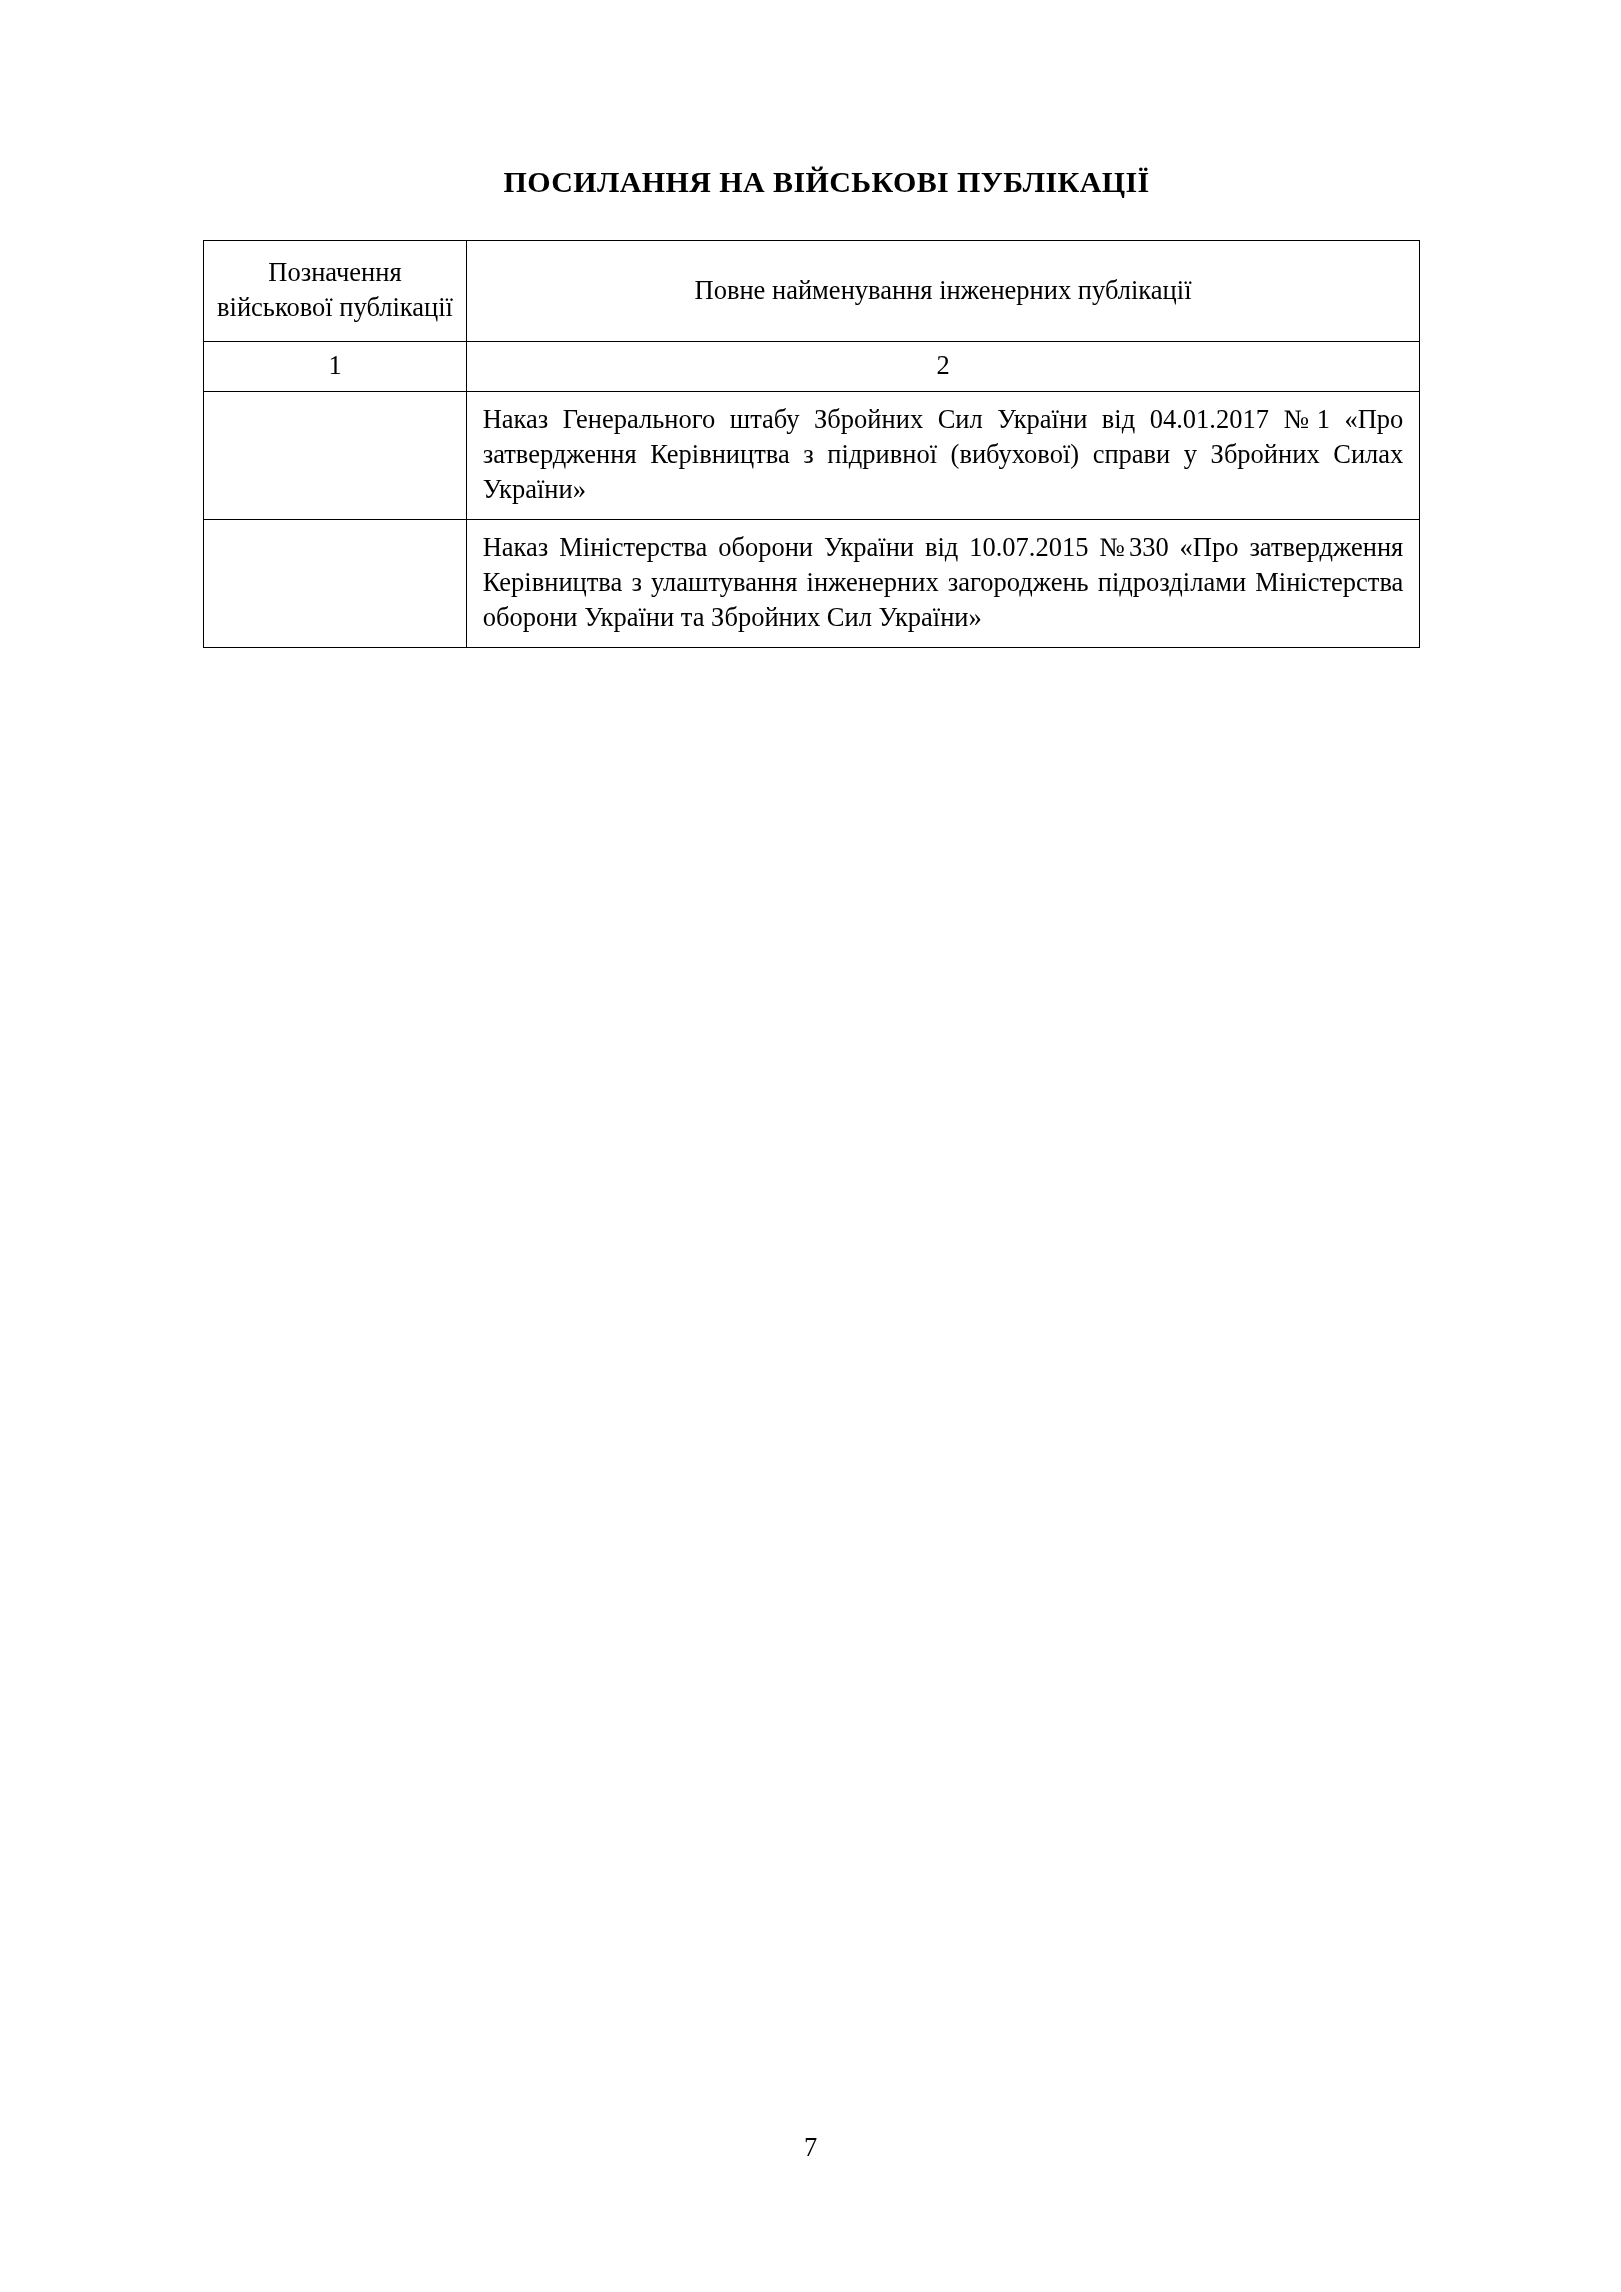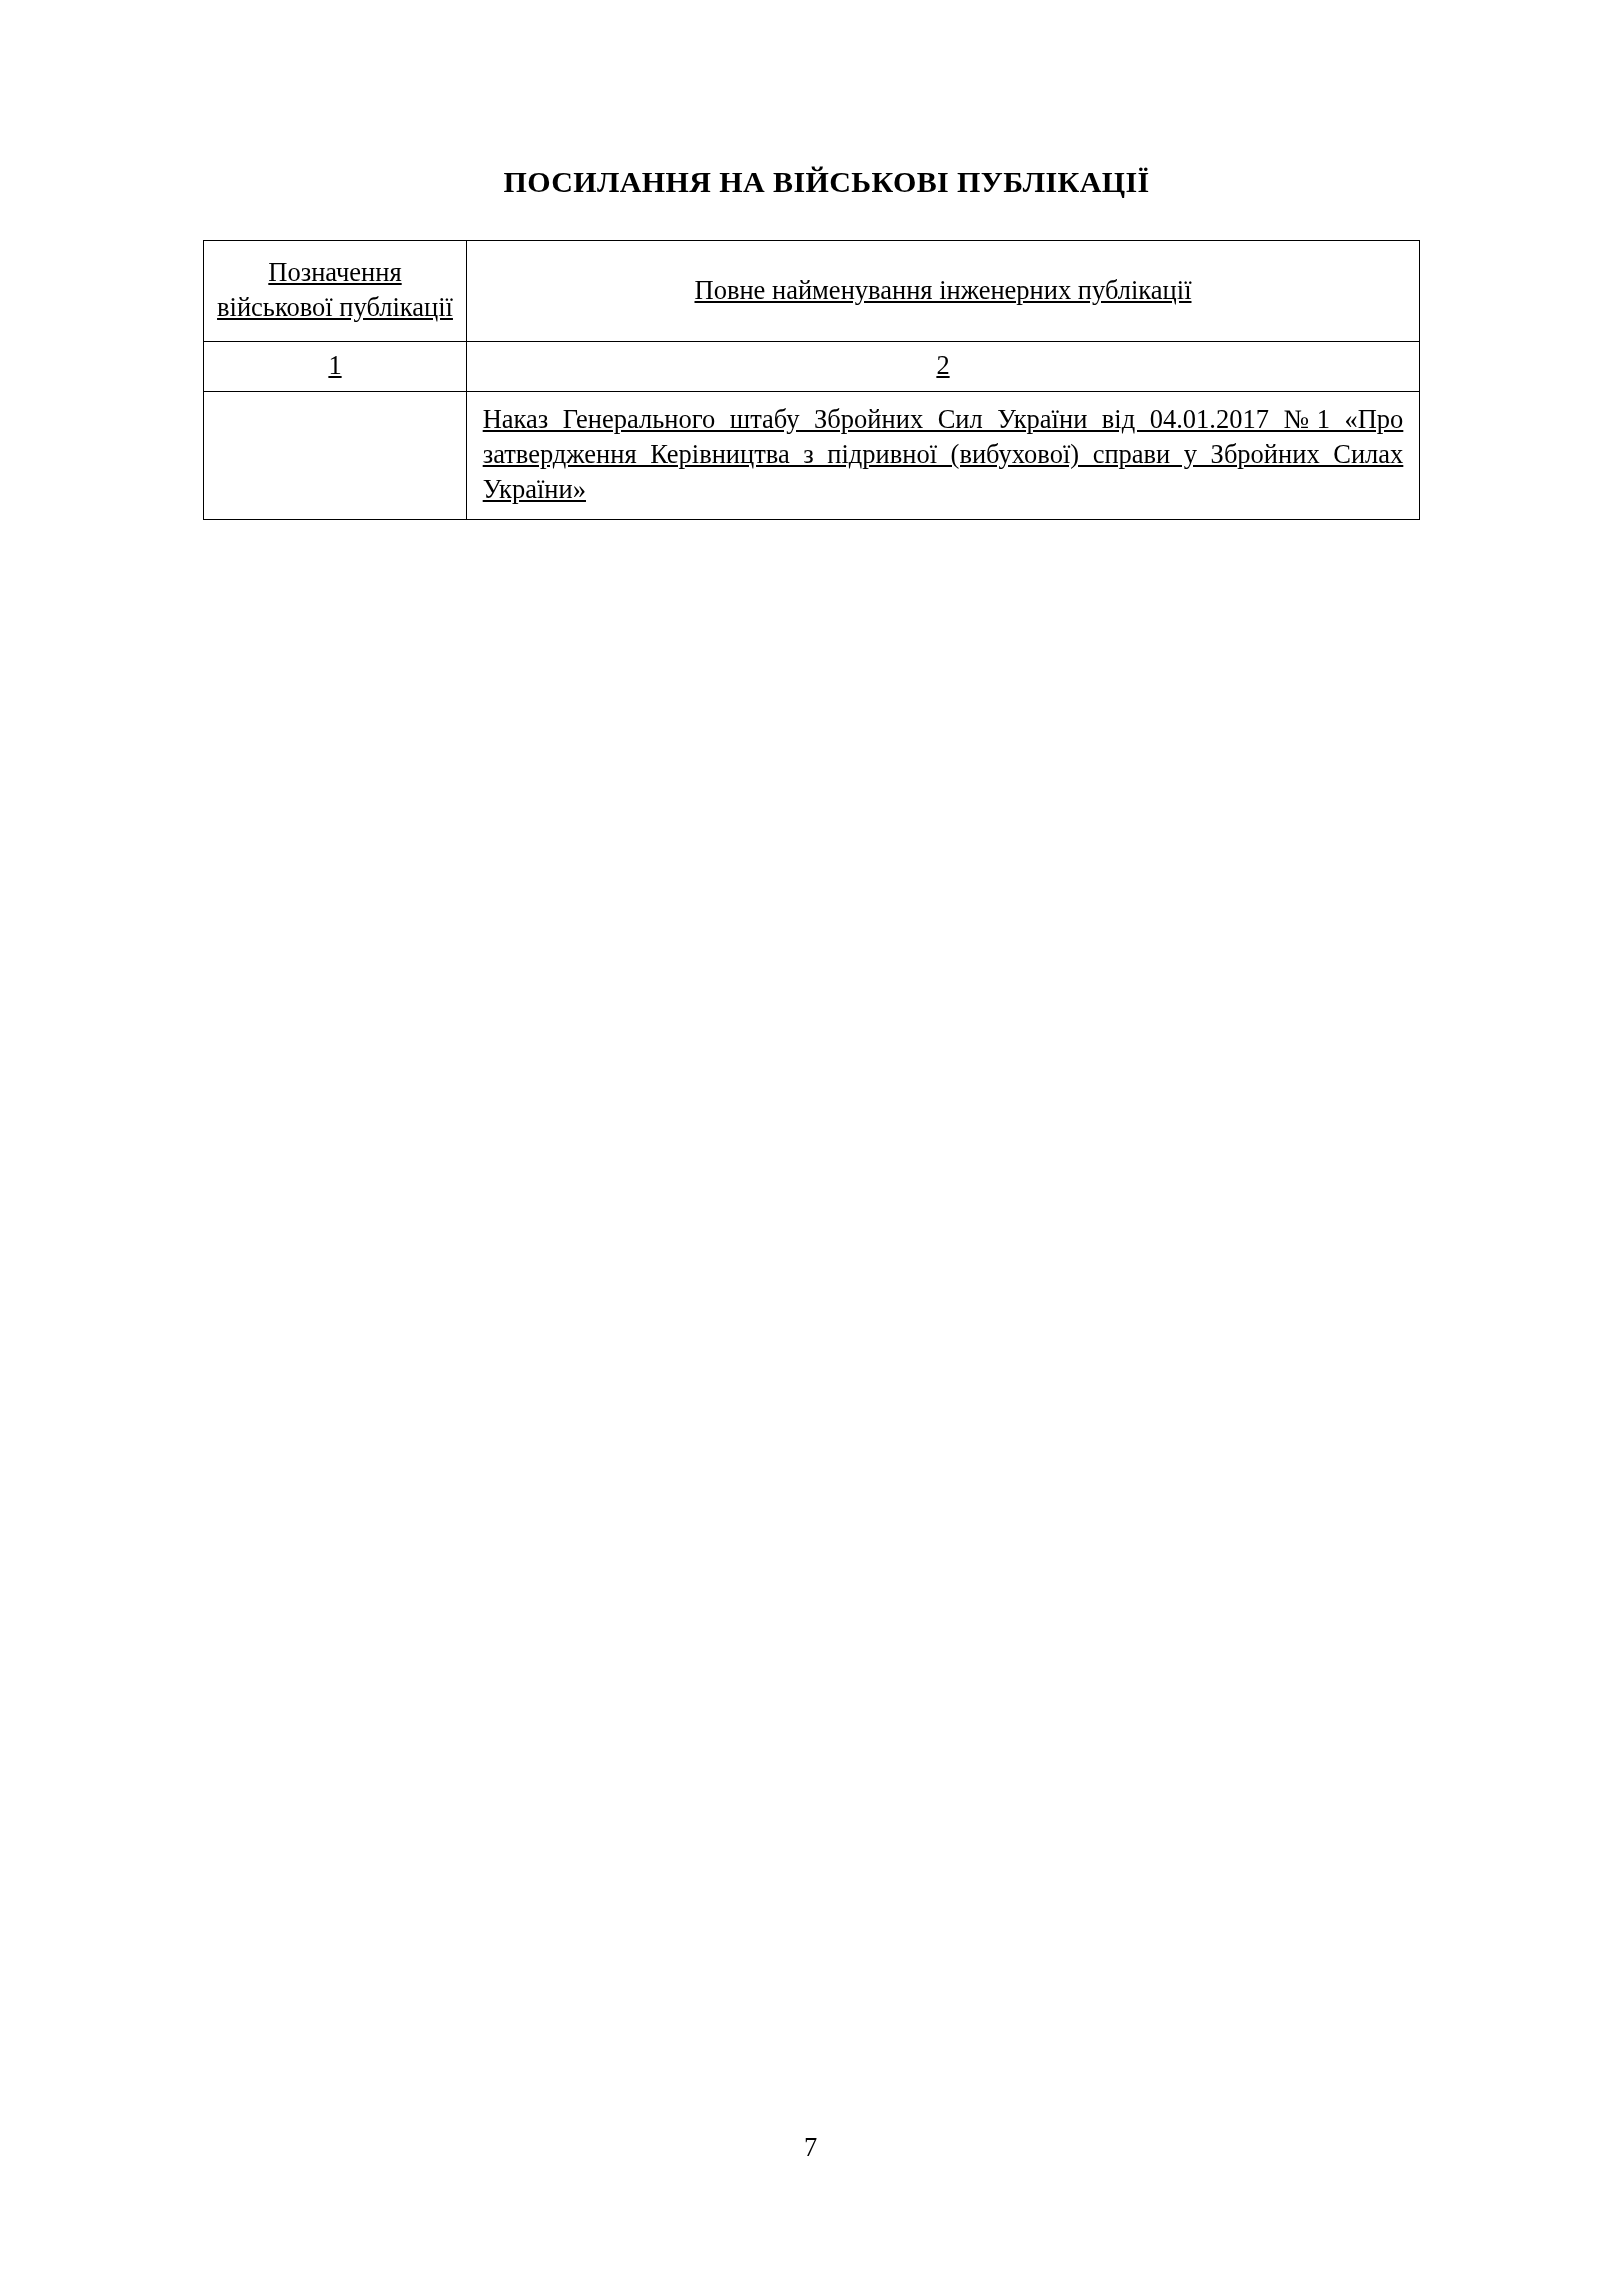--- a/index.html
+++ b/index.html
@@ -29,21 +29,20 @@
     margin: 0;
     padding-top: 165px;
     padding-bottom: 0;
     font-family: "Liberation Serif", "DejaVu Serif", serif;
     padding-left: 32px;
   }
   .table-wrap {
     margin: 0 auto;
     padding-top: 41px;
     width: 1215px;
-    text-decoration: underline;
   }
   table.pub-table {
     border-collapse: collapse;
     width: 1215px;
     table-layout: fixed;
   }
   table.pub-table td,
   table.pub-table th {
     border: 1px solid #000000;
     vertical-align: top;
@@ -109,20 +108,24 @@
         <tr>
           <td class="numrow">1</td>
           <td class="numrow">2</td>
         </tr>
       </thead>
       <tbody>
         <tr>
           <td class="body-code"></td>
           <td class="body-name">Наказ Генерального штабу Збройних Сил України від 04.01.2017 №1 «Про затвердження Керівництва з підривної (вибухової) справи у Збройних Силах України»</td>
         </tr>
+        <tr>
+          <td class="body-code"></td>
+          <td class="body-name">Наказ Міністерства оборони України від 10.07.2015 №330 «Про затвердження Керівництва з улаштування інженерних загороджень підрозділами Міністерства оборони України та Збройних Сил України»</td>
+        </tr>
       </tbody>
     </table>
   </div>
 
   <div class="page-number">7</div>
 
 </div>
 
 
 </body></html>

